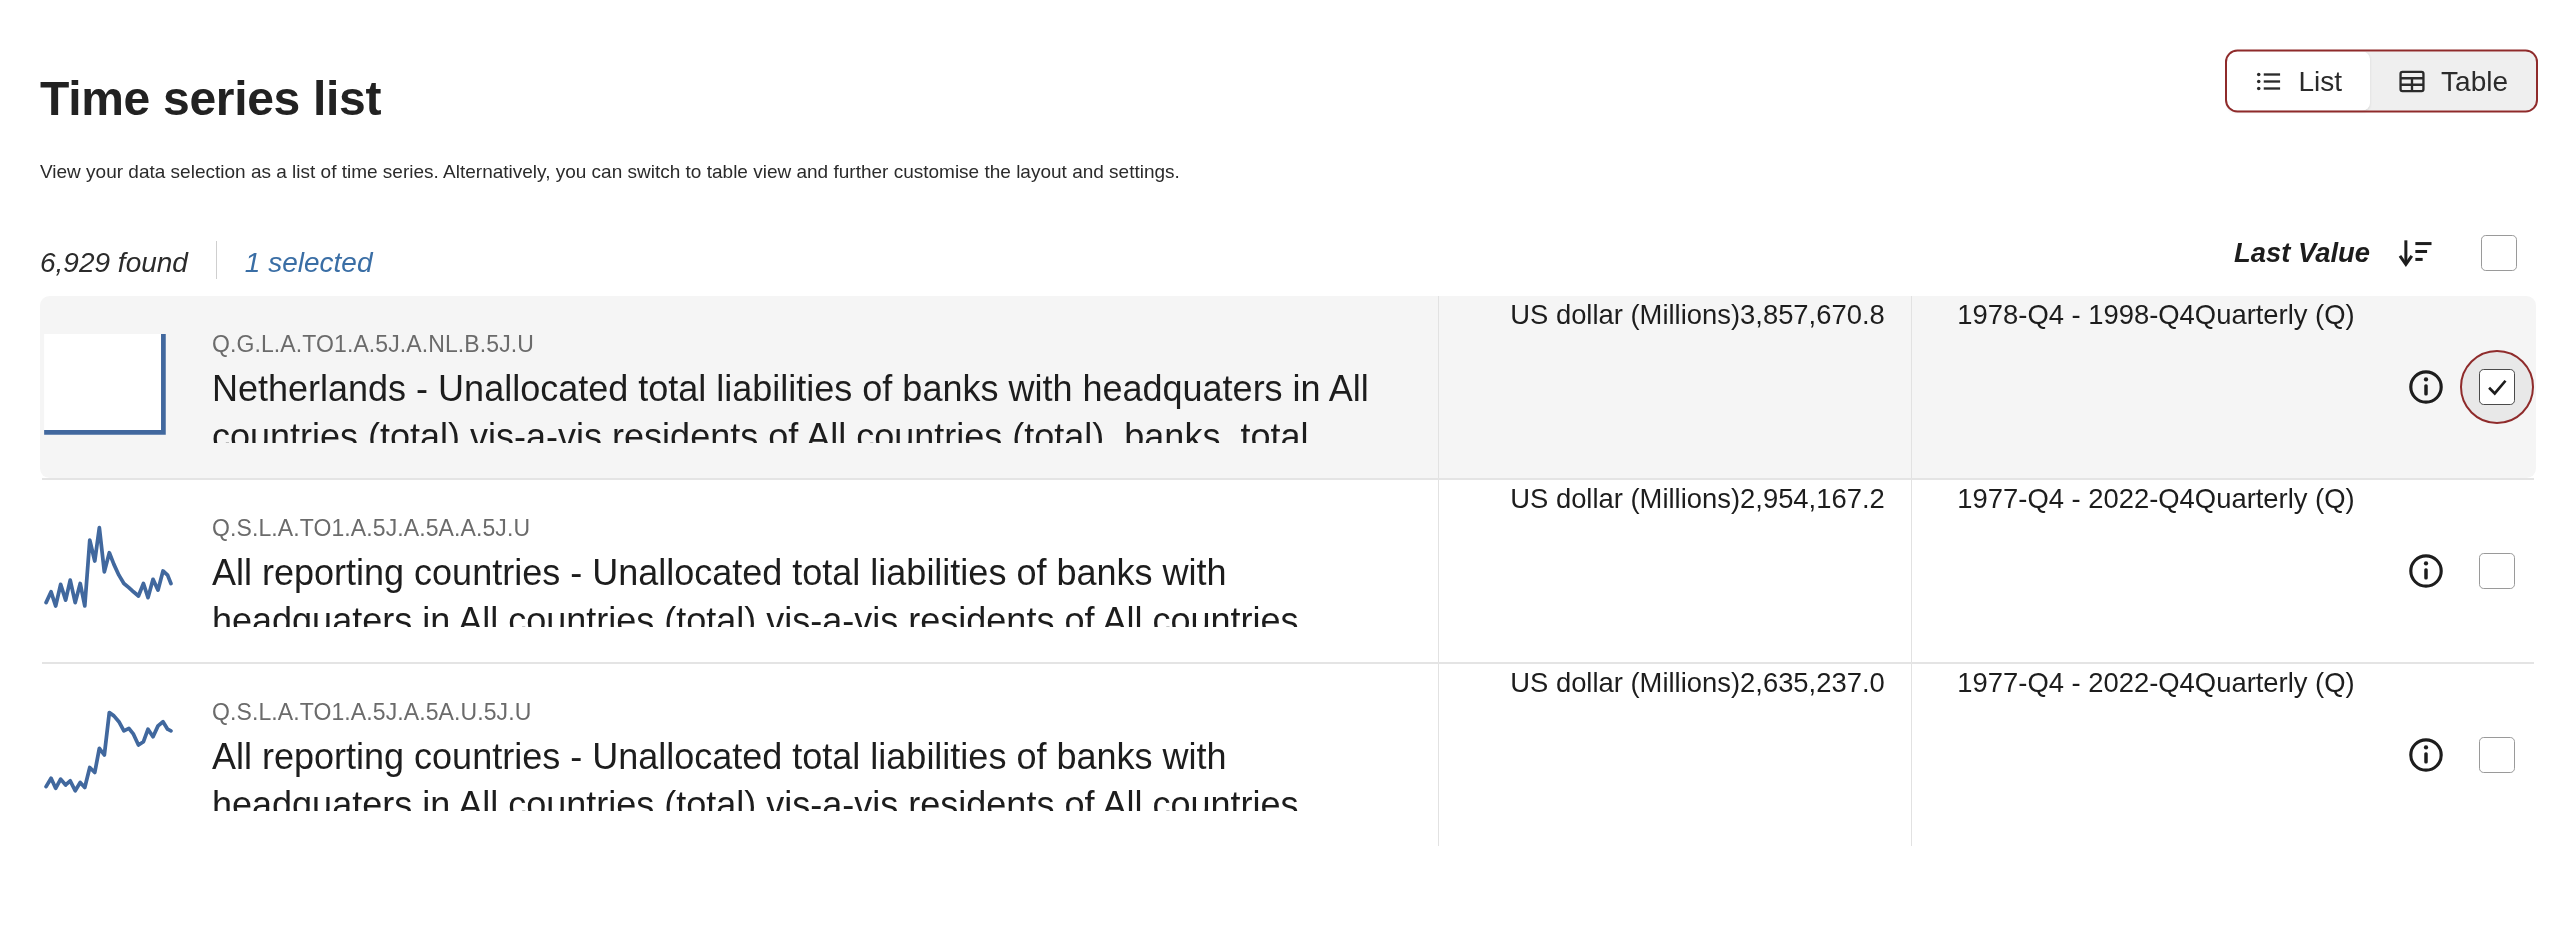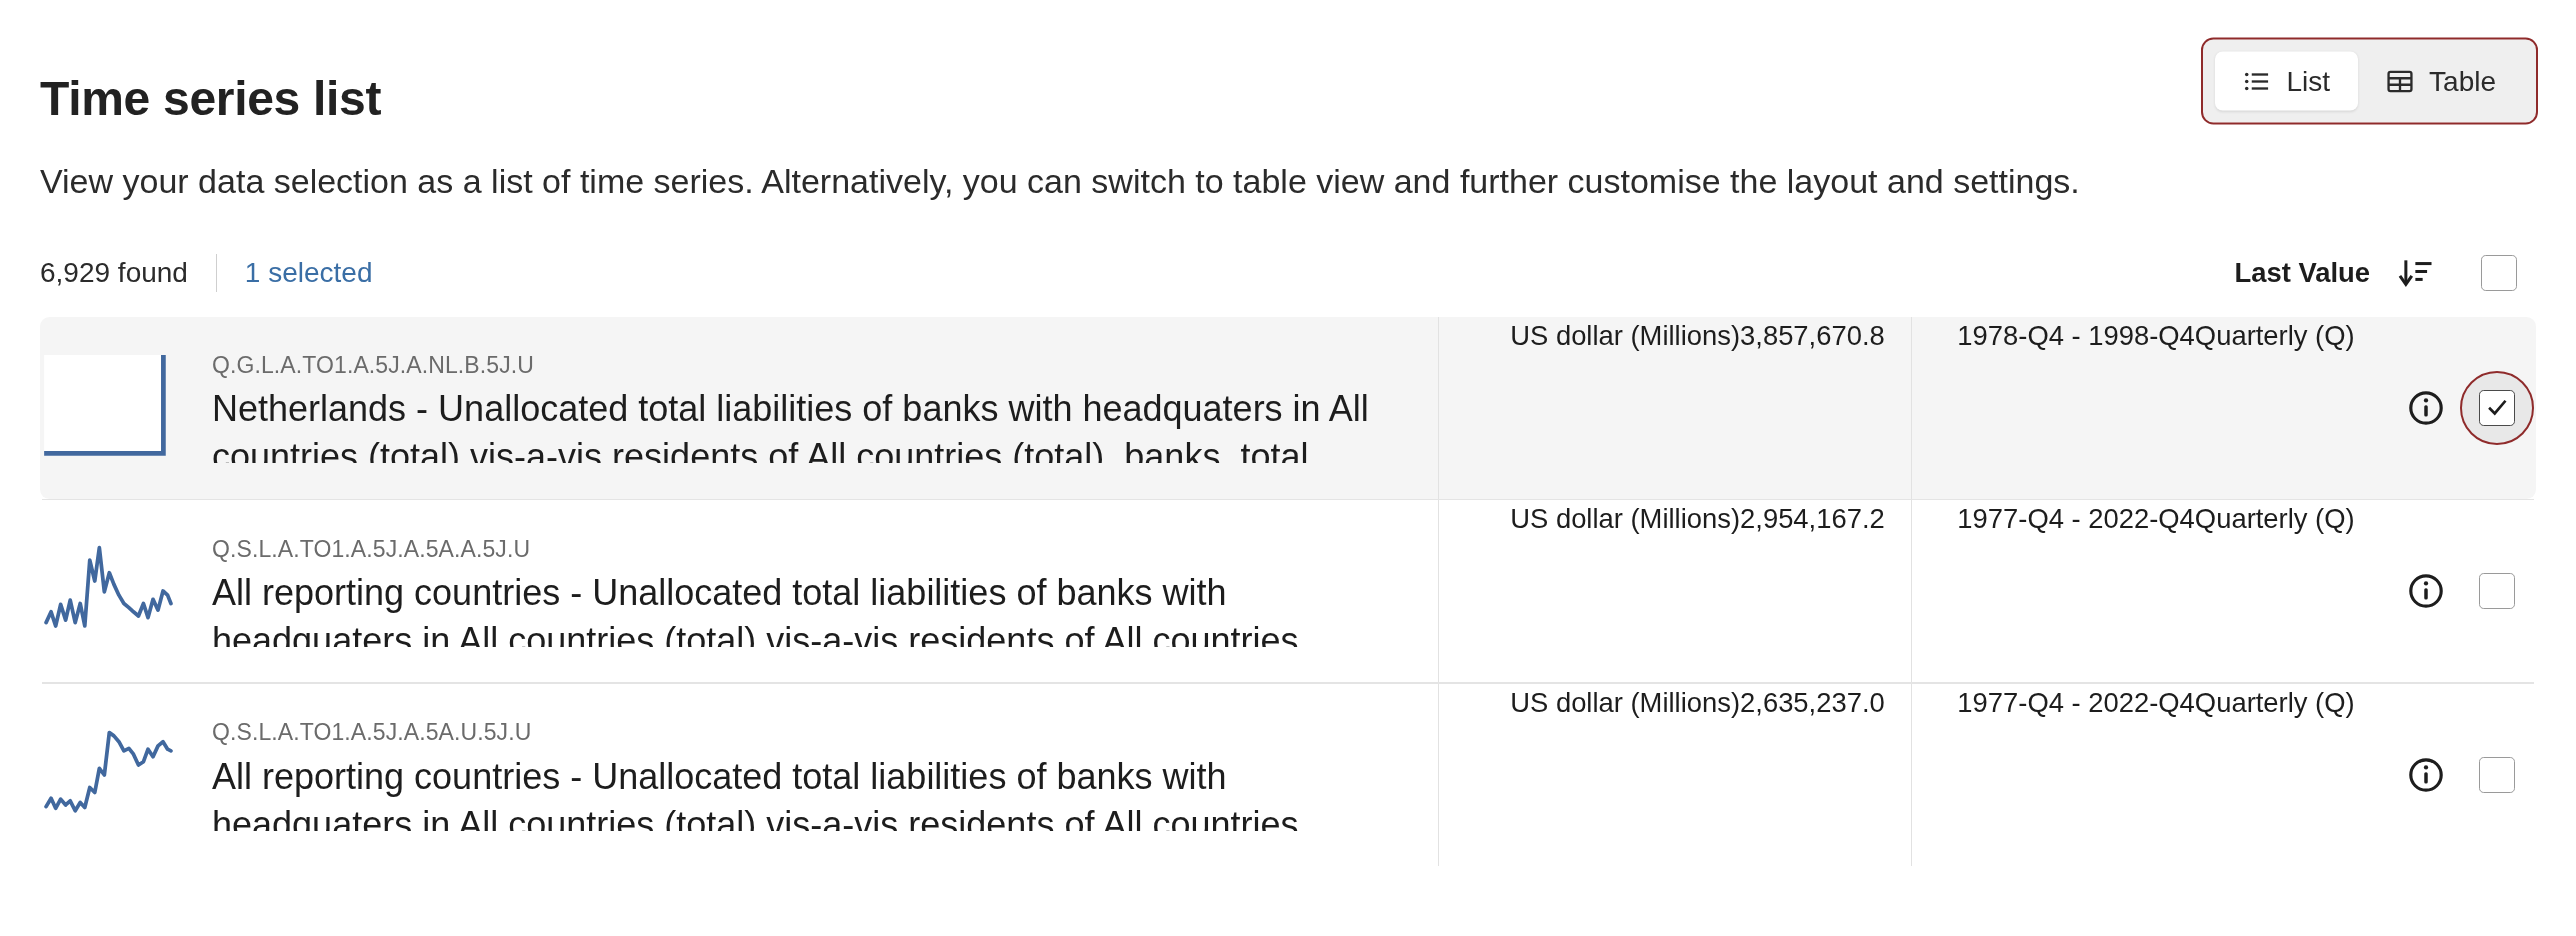--- a/index.html
+++ b/index.html
@@ -40,21 +40,21 @@
   }
   .view-toggle {
     position: absolute;
     right: 0;
     top: 81px;
     transform: translateY(-50%);
     display: flex;
     align-items: flex-end;
     background: #efefef;
     border-radius: 9.5px;
-    padding: 12px;
+    padding: 0;
     box-sizing: border-box;
     outline: 2.8px solid #8f2b2b;
     outline-offset: 0px;
     border-radius: 10.4px;
   }
   .toggle-btn {
     display: flex;
     align-items: center;
     gap: 15px;
     height: 59px;
@@ -73,32 +73,33 @@
   .toggle-icon {
     display: inline-flex;
     width: 28px;
     height: 28px;
     align-items: center;
     justify-content: center;
   }
 
   .subtitle {
     margin-top: -11.4px;
-    font-size: 34px;
+    font-size: 19px;
     line-height: 1.35;
     color: #2b2b2b;
   }
 
   
   .meta-row {
     position: relative;
     margin-top: 42px;
     height: 53px;
     display: flex;
-    align-items: center;
+    align-items: flex-end;
+    font-style: italic;
   }
   .found-count {
     font-size: 28px;
     color: #2b2b2b;
     white-space: nowrap;
   }
   .meta-divider {
     width: 0.9px;
     height: 38px;
     background: #cfcfcf;

